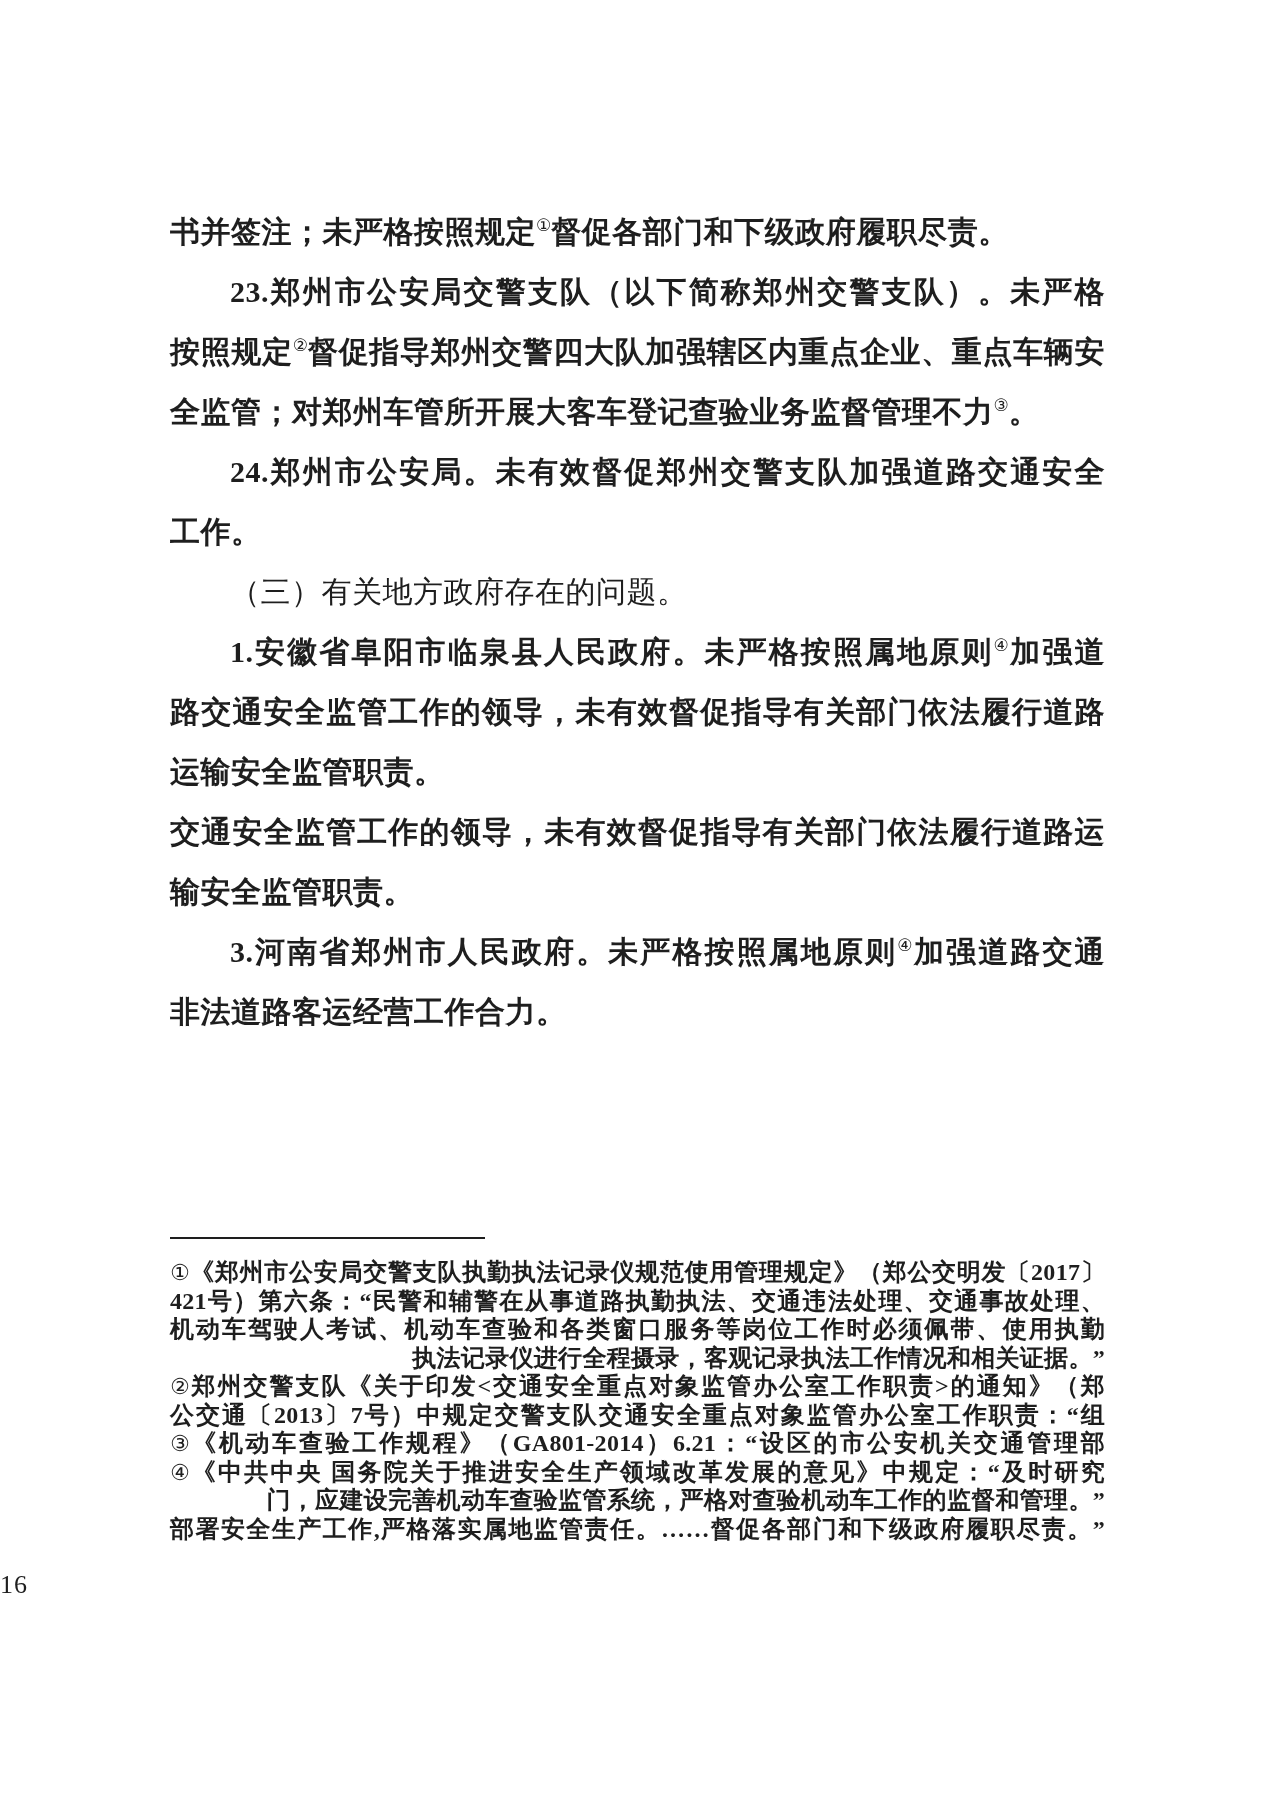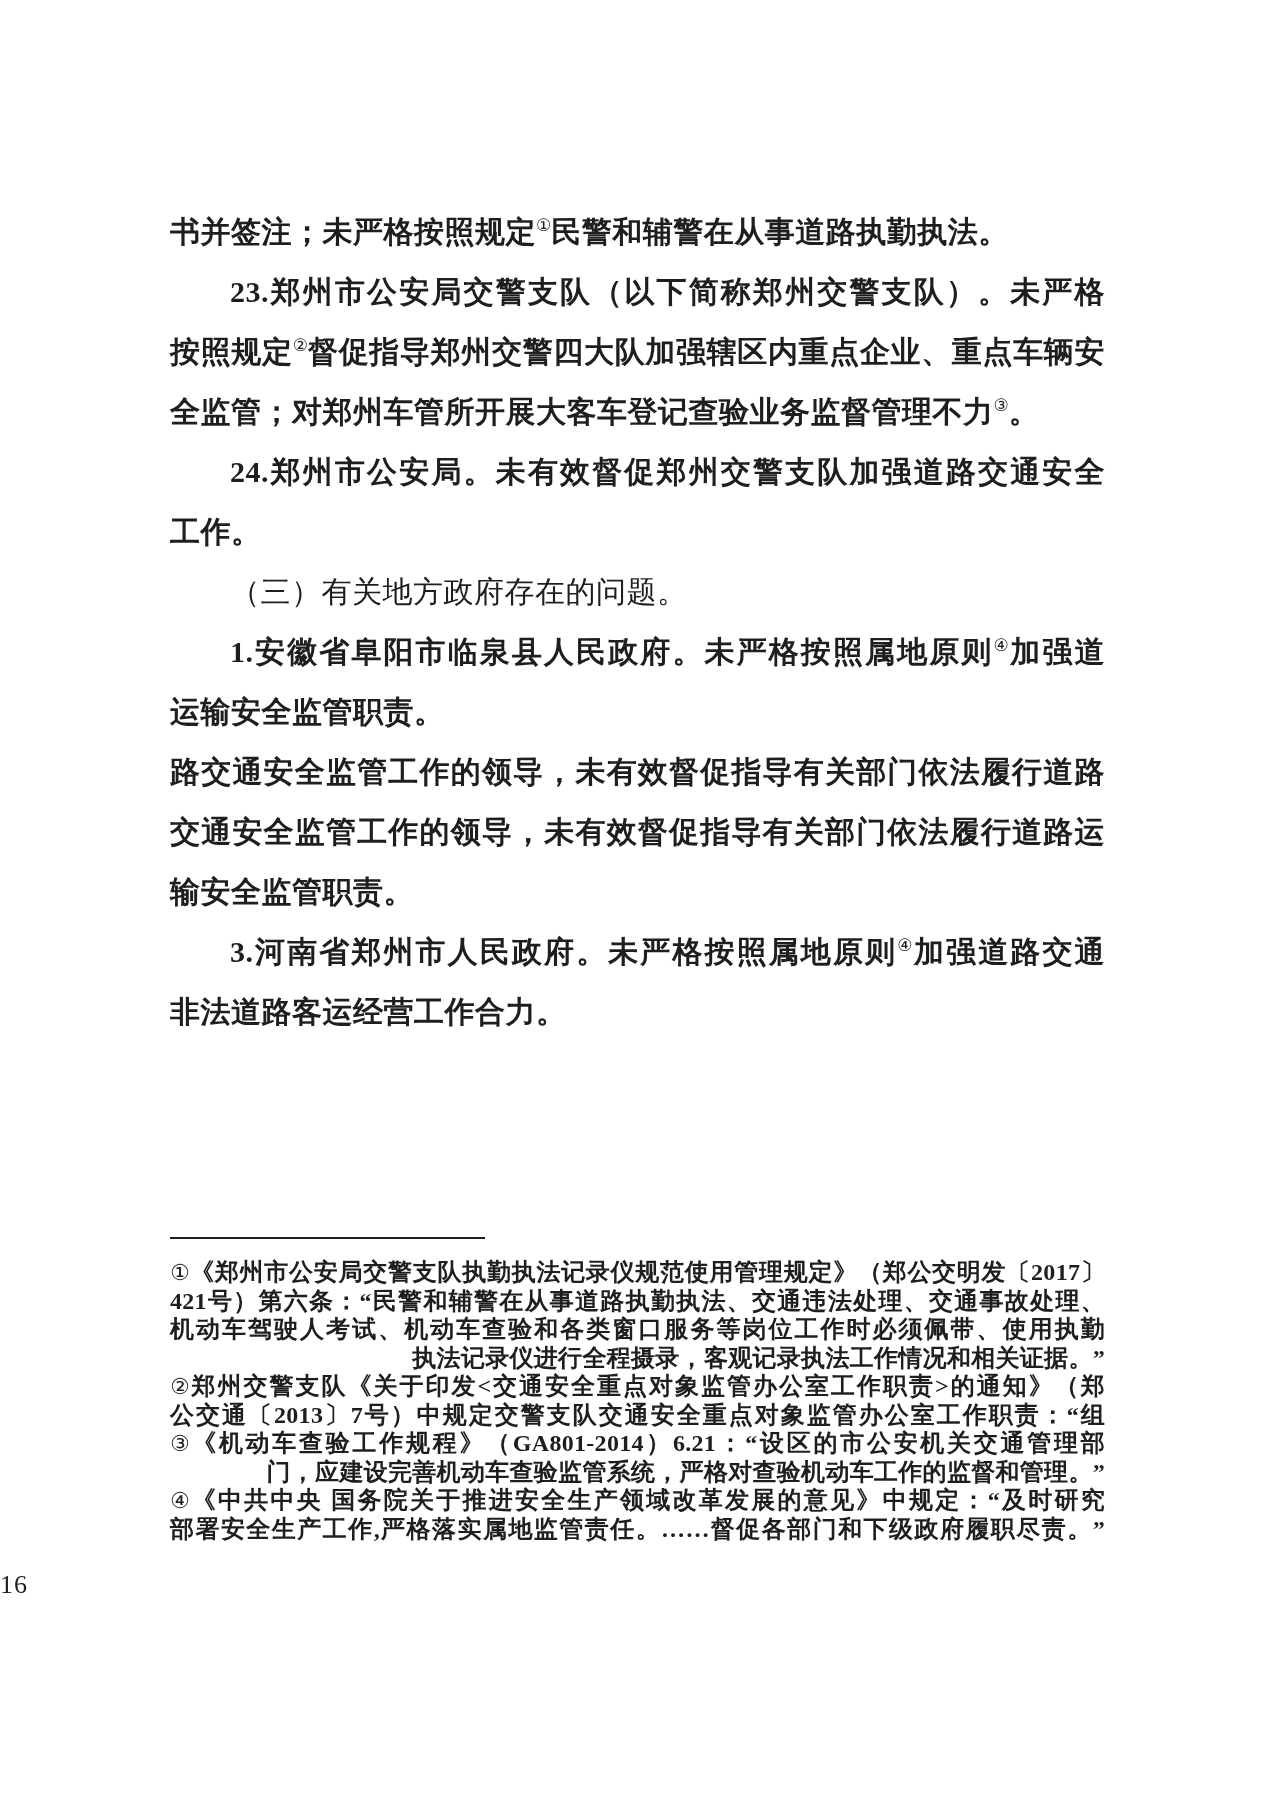--- a/index.html
+++ b/index.html
@@ -48,42 +48,42 @@
     position:absolute;left:0;top:1570px;width:100%;
     font-size:26px;letter-spacing:1px;
     color:#1e1e1e;
   }
 </style>
 </head>
 <body>
 
 <div class="page">
   <div class="body-text" id="body-lines">
-      <div class="body-line"><span class="seg-normal">书并签注；未严格按照规定</span><span class="seg-sup">①</span><span class="seg-normal">民警和辅警在从事道路执勤执法。</span></div>
+      <div class="body-line"><span class="seg-normal">书并签注；未严格按照规定</span><span class="seg-sup">①</span><span class="seg-normal">督促各部门和下级政府履职尽责。</span></div>
       <div class="body-line fill indent"><span class="seg-bold">23.郑州市公安局交警支队</span><span class="seg-normal">（以下简称郑州交警支队）。未严格</span></div>
       <div class="body-line fill"><span class="seg-normal">按照规定</span><span class="seg-sup">②</span><span class="seg-normal">督促指导郑州交警四大队加强辖区内重点企业、重点车辆安</span></div>
       <div class="body-line"><span class="seg-normal">全监管；对郑州车管所开展大客车登记查验业务监督管理不力</span><span class="seg-sup">③</span><span class="seg-normal">。</span></div>
       <div class="body-line fill indent"><span class="seg-bold">24.郑州市公安局</span><span class="seg-normal">。未有效督促郑州交警支队加强道路交通安全</span></div>
       <div class="body-line"><span class="seg-normal">工作。</span></div>
       <div class="body-line indent"><span class="seg-kai">（三）有关地方政府存在的问题。</span></div>
       <div class="body-line fill indent"><span class="seg-bold">1.安徽省阜阳市临泉县人民政府</span><span class="seg-normal">。未严格按照属地原则</span><span class="seg-sup">④</span><span class="seg-normal">加强道</span></div>
+      <div class="body-line fill"><span class="seg-normal">路交通安全监管工作的领导，未有效督促指导有关部门依法履行道路</span></div>
       <div class="body-line"><span class="seg-normal">运输安全监管职责。</span></div>
-      <div class="body-line fill"><span class="seg-normal">路交通安全监管工作的领导，未有效督促指导有关部门依法履行道路</span></div>
       <div class="body-line fill"><span class="seg-normal">交通安全监管工作的领导，未有效督促指导有关部门依法履行道路运</span></div>
       <div class="body-line"><span class="seg-normal">输安全监管职责。</span></div>
       <div class="body-line fill indent"><span class="seg-bold">3.河南省郑州市人民政府</span><span class="seg-normal">。未严格按照属地原则</span><span class="seg-sup">④</span><span class="seg-normal">加强道路交通</span></div>
       <div class="body-line"><span class="seg-normal">非法道路客运经营工作合力。</span></div>
     </div>
   <div class="separator"></div>
   <div class="footnotes" id="footnote-lines">
       <div class="footnote-line fill"><span class="seg-marker">①</span><span class="seg-normal">《郑州市公安局交警支队执勤执法记录仪规范使用管理规定》（郑公交明发〔2017〕</span></div>
       <div class="footnote-line fill"><span class="seg-normal">421号）第六条：“民警和辅警在从事道路执勤执法、交通违法处理、交通事故处理、</span></div>
       <div class="footnote-line fill"><span class="seg-normal">机动车驾驶人考试、机动车查验和各类窗口服务等岗位工作时必须佩带、使用执勤</span></div>
       <div class="footnote-line"><span class="seg-normal">执法记录仪进行全程摄录，客观记录执法工作情况和相关证据。”</span></div>
       <div class="footnote-line fill"><span class="seg-marker">②</span><span class="seg-normal">郑州交警支队《关于印发&lt;交通安全重点对象监管办公室工作职责&gt;的通知》（郑</span></div>
       <div class="footnote-line fill"><span class="seg-normal">公交通〔2013〕7号）中规定交警支队交通安全重点对象监管办公室工作职责：“组</span></div>
       <div class="footnote-line fill"><span class="seg-marker">③</span><span class="seg-normal">《机动车查验工作规程》（GA801-2014）6.21：“设区的市公安机关交通管理部</span></div>
+      <div class="footnote-line fill"><span class="seg-marker">④</span><span class="seg-normal">《中共中央 国务院关于推进安全生产领域改革发展的意见》中规定：“及时研究</span></div>
       <div class="footnote-line"><span class="seg-normal">门，应建设完善机动车查验监管系统，严格对查验机动车工作的监督和管理。”</span></div>
-      <div class="footnote-line fill"><span class="seg-marker">④</span><span class="seg-normal">《中共中央 国务院关于推进安全生产领域改革发展的意见》中规定：“及时研究</span></div>
       <div class="footnote-line fill"><span class="seg-normal">部署安全生产工作,严格落实属地监管责任。……督促各部门和下级政府履职尽责。”</span></div>
     </div>
   <div class="page-number">16</div>
 </div>
 
 </body></html>

